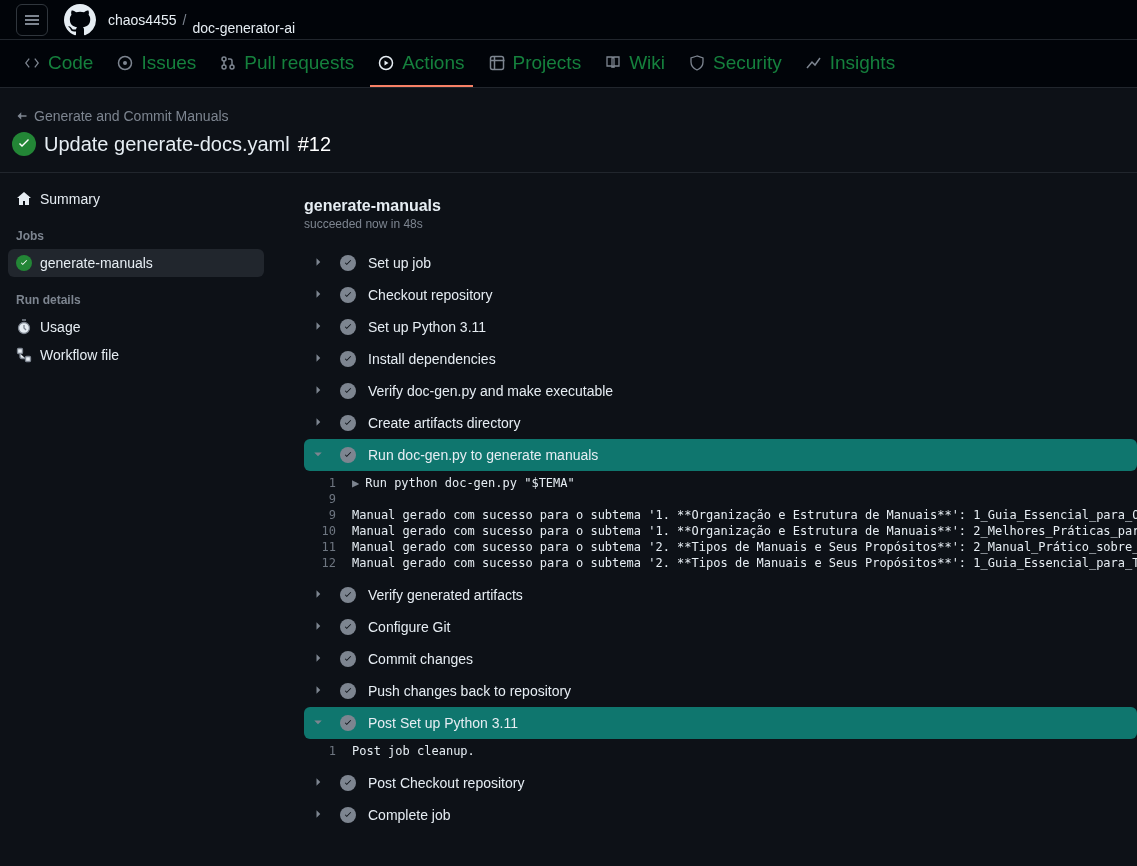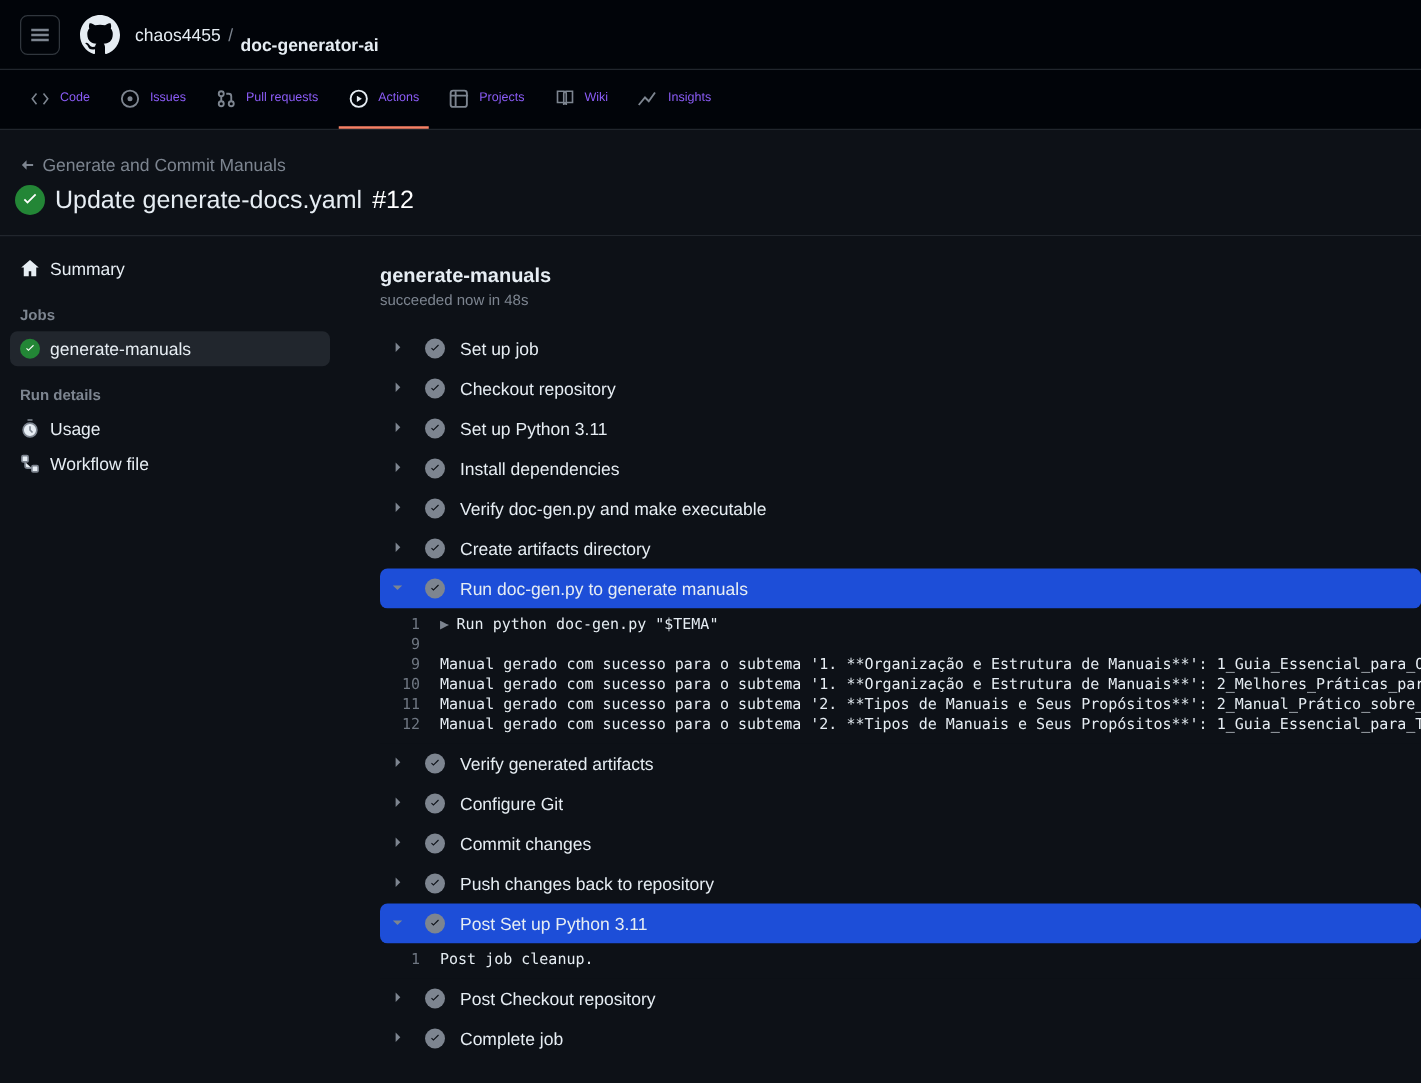--- a/index.html
+++ b/index.html
@@ -15,53 +15,53 @@
 a { color: inherit; text-decoration: none; }
 
 
 .top-header {
   display: flex;
   align-items: center;
   padding: 16px;
   gap: 8px;
   background: #010409;
   border-bottom: 1px solid #21262d;
-  height: 56px;
+  height: 40px;
 }
 .hamburger-btn {
   width: 32px; height: 32px;
   border: 1px solid #30363d;
   border-radius: 6px;
   background: none;
   display: flex; align-items: center; justify-content: center;
   cursor: pointer;
 }
 .gh-logo { width: 32px; height: 32px; display: flex; align-items: center; justify-content: center; margin: 0 4px 0 8px;}
 .breadcrumb { display: flex; align-items: center; gap: 6px; font-size: 14px; }
 .breadcrumb .sep { color: #7d8590; }
-.breadcrumb .repo { font-weight: 700; margin-top: 16px; }
+.breadcrumb .repo { font-weight: 400; margin-top: 16px; }
 
 
 .repo-nav {
   display: flex;
   align-items: center;
   padding: 0 16px;
   gap: 8px;
   background: #010409;
   border-bottom: 1px solid #21262d;
   height: 48px;
 }
 .repo-nav-item {
   display: flex;
   align-items: center;
   gap: 8px;
   padding: 0 8px;
   height: 46px;
-  color: #8b5cf6;
-  font-size: 10px;
+  color: #15803d;
+  font-size: 19px;
   border-bottom: 2px solid transparent;
   cursor: pointer;
 }
 .repo-nav-item.active { border-bottom-color: #f78166; font-weight: 400; }
 .repo-nav-item svg { fill: #7d8590; }
 
 
 .sub-header {
   padding: 16px 16px 16px 8px;
   border-bottom: 1px solid #21262d;
@@ -118,21 +118,21 @@
 .job-header { margin-bottom: 16px; }
 .job-title { font-size: 16px; font-weight: 600; }
 .job-meta { color: #7d8590; font-size: 12px; margin-top: 2px; }
 
 .step {
   display: flex; align-items: center; gap: 12px;
   padding: 8px 8px;
   cursor: pointer;
   border-radius: 6px;
 }
-.step.expanded { background: #1d4ed8; }
+.step.expanded { background: #0f766e; }
 .step .chevron { width: 16px; color: #7d8590; flex-shrink: 0; }
 .step .step-check {
   width: 16px; height: 16px;
   background: #7d8590;
   border-radius: 50%;
   display: flex; align-items: center; justify-content: center;
   flex-shrink: 0;
 }
 .step .step-name { font-size: 14px; }
 
@@ -207,20 +207,26 @@
         <rect x="1.5" y="1.5" width="13" height="13" rx="2" fill="none" stroke="#7d8590" stroke-width="1.5"></rect>
         <path d="M5.5 2v12M1.5 5.5h14" stroke="#7d8590" stroke-width="1.5"></path>
       </svg>
     <span>Projects</span>
   </a>
   <a class="repo-nav-item">
     <svg class="icon-svg" viewBox="0 0 16 16">
         <path d="M2 2h5a2 2 0 0 1 2 2v9a2 2 0 0 0-2-2H2zM14 2H9a2 2 0 0 0-2 2v9a2 2 0 0 1 2-2h5z" fill="none" stroke="#7d8590" stroke-width="1.3"></path>
       </svg>
     <span>Wiki</span>
+  </a>
+  <a class="repo-nav-item">
+    <svg class="icon-svg" viewBox="0 0 16 16">
+        <path d="M8 1 2 3v4c0 4 2.5 6.5 6 8 3.5-1.5 6-4 6-8V3z" fill="none" stroke="#7d8590" stroke-width="1.3"></path>
+      </svg>
+    <span>Security</span>
   </a>
   <a class="repo-nav-item">
     <svg class="icon-svg" viewBox="0 0 16 16">
         <path d="M1 13 6 7l3 3 5-7" fill="none" stroke="#7d8590" stroke-width="1.5"></path>
       </svg>
     <span>Insights</span>
   </a>
 </nav>
 
 <div class="sub-header">

